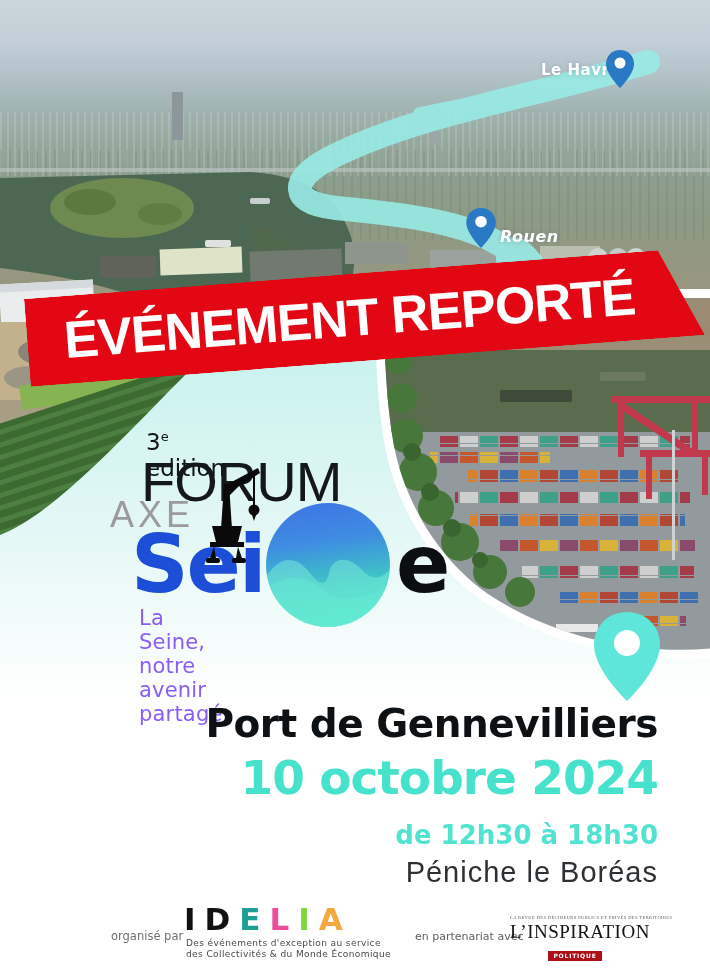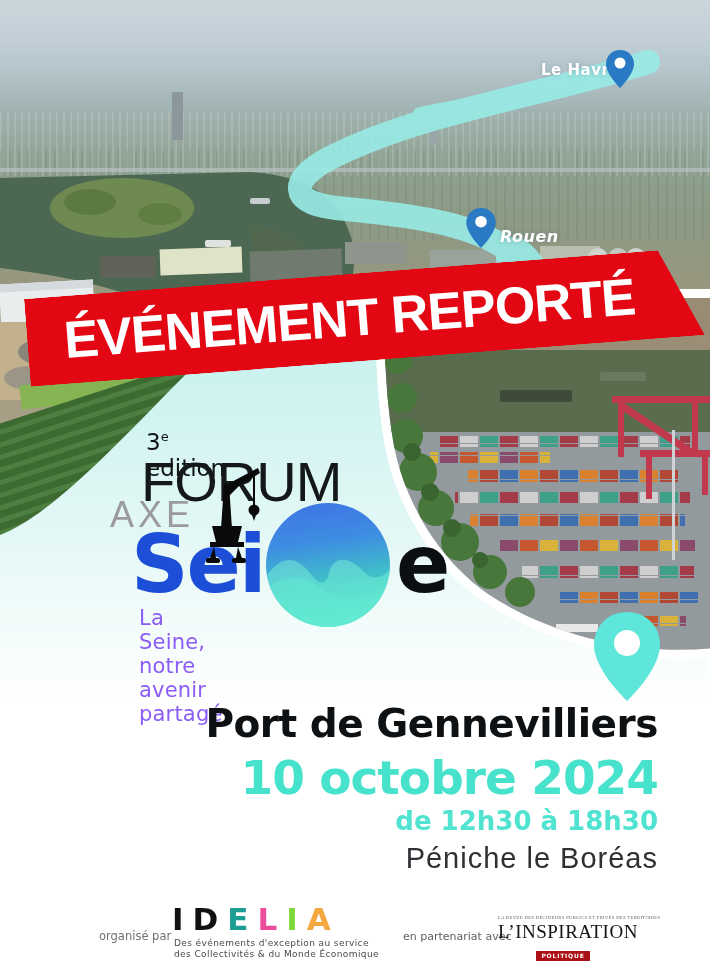--- a/index.html
+++ b/index.html
@@ -67,26 +67,26 @@
   .crane{position:absolute;left:190px;top:466px;z-index:8;}
   .logo-tagline{position:absolute;left:139px;top:606px;font-size:21px;font-weight:500;color:#8b5cf6;letter-spacing:.2px;}
 
   
   .pin-genn{position:absolute;left:594px;top:612px;z-index:7;}
 
   
   .event-info{position:absolute;right:52px;top:701px;text-align:right;z-index:7;}
   .venue{font-size:39px;font-weight:800;color:#0e1114;letter-spacing:-.5px;}
   .date{font-size:47px;font-weight:800;color:#47e2cc;margin-top:4px;letter-spacing:-1px;}
-  .time{font-size:26px;font-weight:700;color:#4fe3d0;margin-top:1px;}
+  .time{font-size:26px;font-weight:700;color:#4fe3d0;margin-top:15px;}
   .venue-boat{font-size:29px;font-weight:300;color:#2e3134;margin-top:6px;letter-spacing:1px;
     font-family:Liberation Sans, sans-serif;}
 
   
-  .footer{position:absolute;left:4px;top:896px;width:600px;height:77px;z-index:7;background:transparent;}
+  .footer{position:absolute;left:16px;top:896px;width:600px;height:77px;z-index:7;background:transparent;}
   .organise{position:absolute;left:95px;top:33px;font-size:11.5px;color:#6f6f6f;}
   .idelia{position:absolute;left:168px;top:8px;display:flex;gap:9px;
     font-size:31px;font-weight:800;font-family:"DejaVu Sans",sans-serif;}
   .idelia span{line-height:30px;}
   .idelia-tagline{position:absolute;left:170px;top:42px;font-size:9px;color:#4a4a4a;
     letter-spacing:.4px;line-height:11px;font-weight:500;}
   .partenariat{position:absolute;left:399px;top:34px;font-size:11px;color:#5f5f5f;}
   .inspiration{position:absolute;left:494px;top:19px;width:130px;text-align:center;}
   .insp-micro{font-size:4.5px;color:#5a5a5a;letter-spacing:.4px;white-space:nowrap;
     font-family:"Liberation Serif",serif;}

